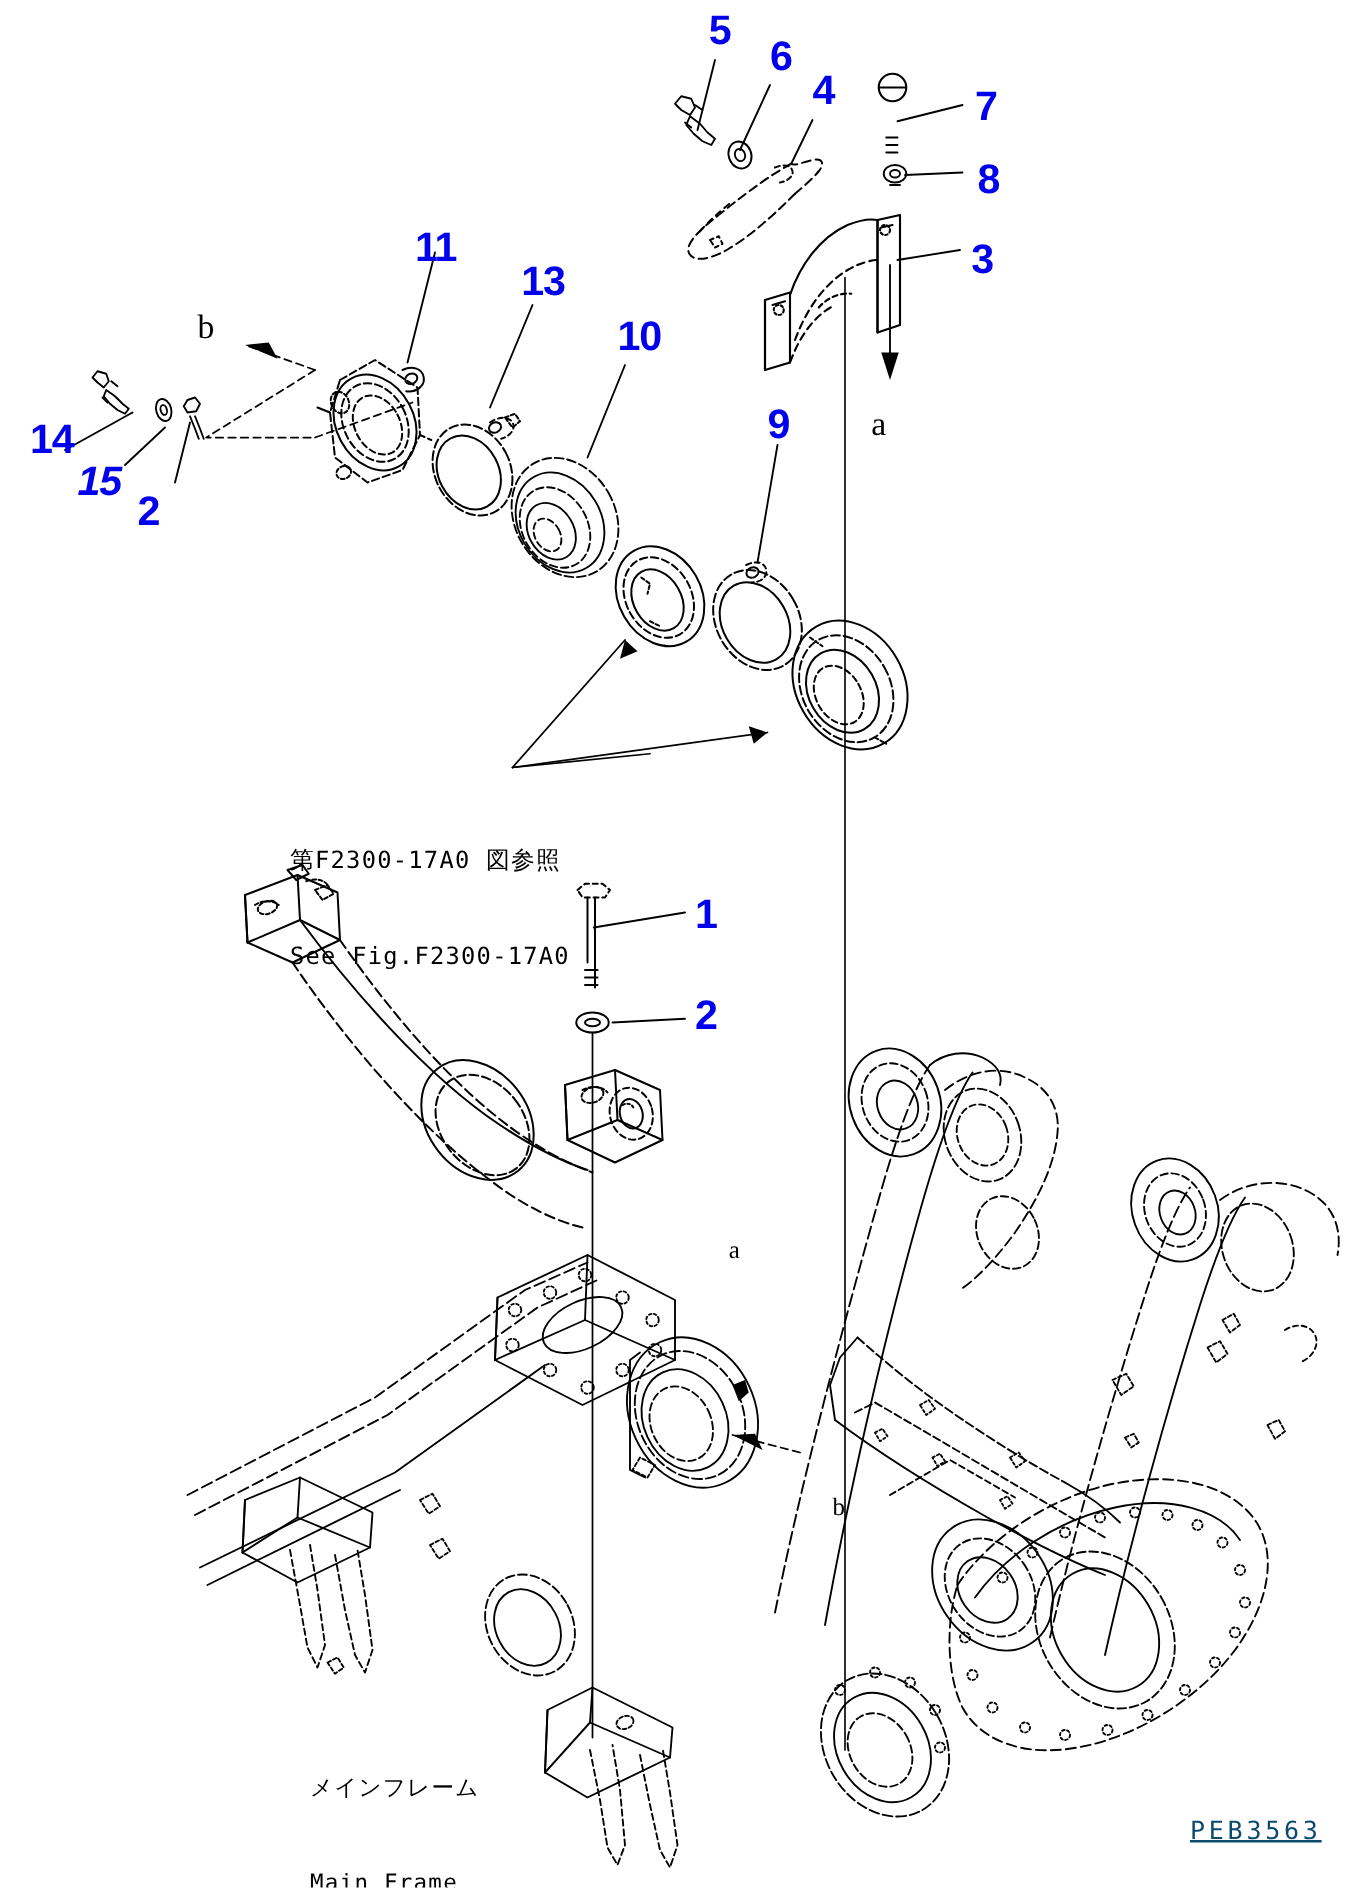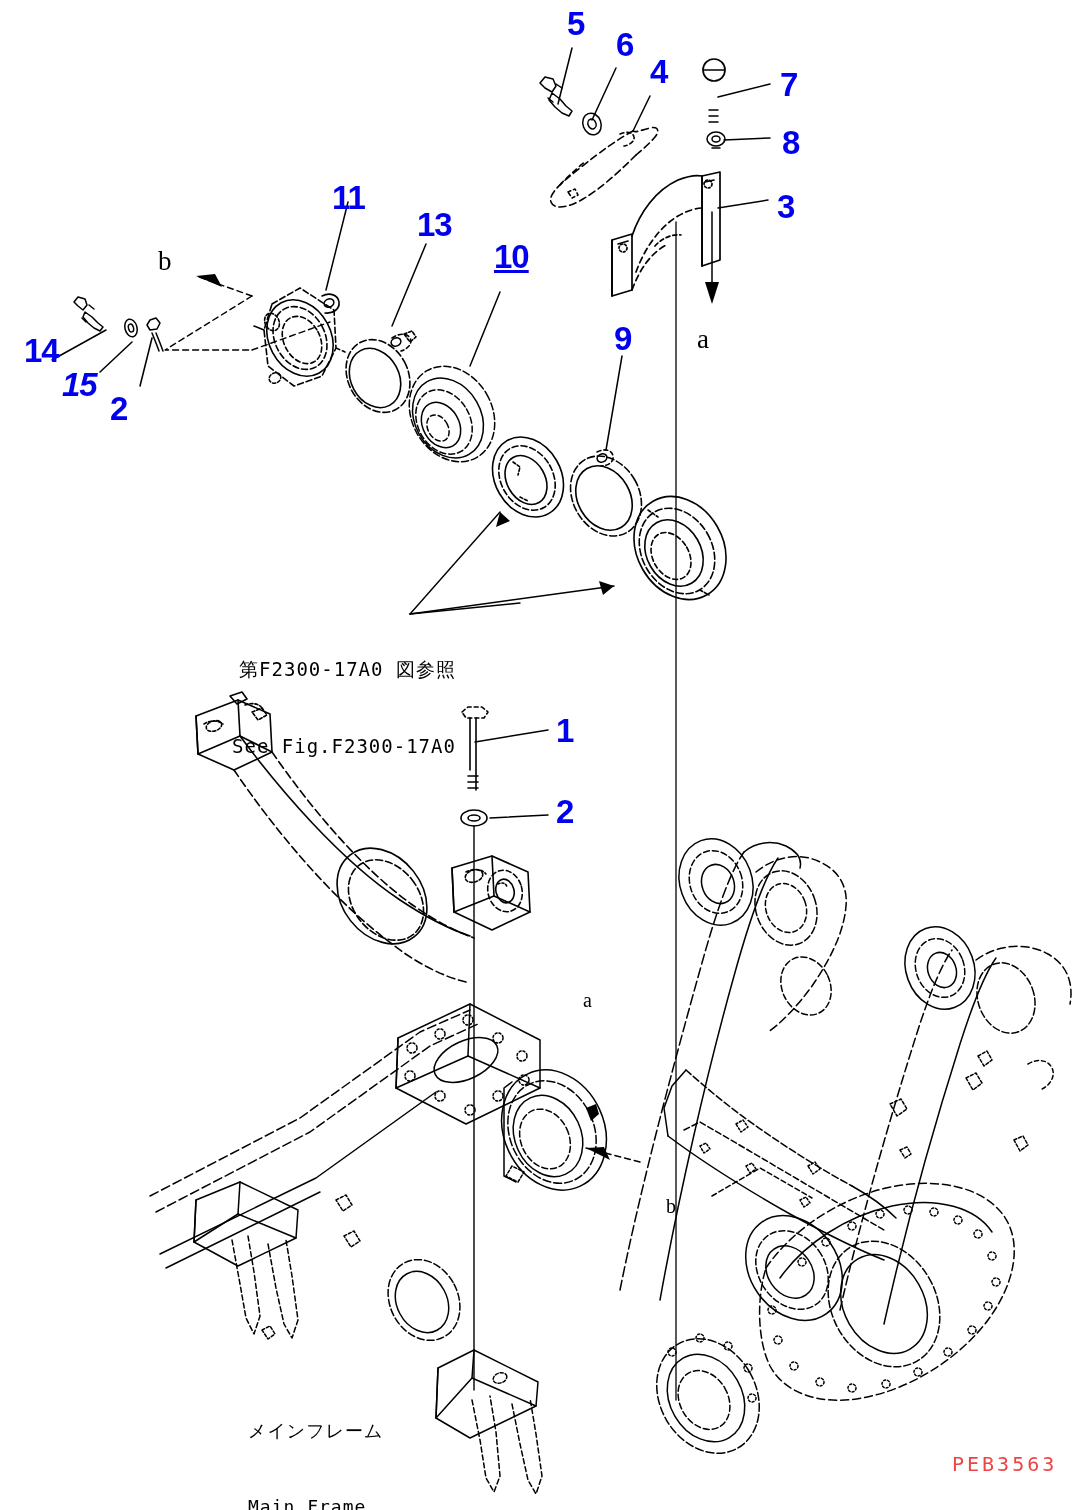--- a/index.html
+++ b/index.html
@@ -10,22 +10,22 @@
   .callout{position:absolute;color:#0000ee;font-weight:bold;font-size:33px;
            font-family:"Liberation Sans",sans-serif;line-height:1;letter-spacing:-1px;}
   .secmark{position:absolute;color:#000;font-size:27px;
            font-family:"Liberation Serif",serif;line-height:1;}
   .secmark-sm{position:absolute;color:#000;font-size:20px;
            font-family:"Liberation Serif",serif;line-height:1;}
   .refnote{position:absolute;color:#000;font-size:19px;line-height:1.35;
            font-family:"DejaVu Sans Mono",monospace;letter-spacing:1px;white-space:pre;}
   .framelbl{position:absolute;color:#000;font-size:18px;line-height:1.4;
            font-family:"DejaVu Sans Mono",monospace;letter-spacing:1px;white-space:pre;}
-  .docid{position:absolute;color:#ef4444;font-size:20px;
-           font-family:"DejaVu Sans Mono",monospace;letter-spacing:3px;}
+  .docid{position:absolute;color:#0c4a6e;font-size:20px;
+           font-family:"DejaVu Sans Mono",monospace;letter-spacing:3px;text-decoration:underline;}
 </style>
 </head>
 <body>
 
 <div id="sheet">
 
   <svg width="1090" height="1510" viewBox="0 0 1090 1510" fill="none" stroke="#000" stroke-width="1.6" stroke-linecap="round" stroke-linejoin="round">
 
     <g stroke-width="1.5" fill="none">
       <path d="M572,48 L558,104"></path>
@@ -413,33 +413,33 @@
 
   <div class="callout" style="left:556px;top:714px;">1</div>
   <div class="callout" style="left:556px;top:795px;">2</div>
   <div class="callout" style="left:777px;top:190px;">3</div>
   <div class="callout" style="left:650px;top:55px;">4</div>
   <div class="callout" style="left:567px;top:7px;">5</div>
   <div class="callout" style="left:616px;top:28px;">6</div>
   <div class="callout" style="left:780px;top:68px;">7</div>
   <div class="callout" style="left:782px;top:126px;">8</div>
   <div class="callout" style="left:614px;top:322px;">9</div>
-  <div class="callout" style="left:494px;top:240px;text-decoration:underline;">10</div>
+  <div class="callout" style="left:494px;top:252px;">10</div>
   <div class="callout" style="left:332px;top:165px;margin-top:16px;">11</div>
   <div class="callout" style="left:417px;top:208px;">13</div>
   <div class="callout" style="left:110px;top:392px;">2</div>
   <div class="callout" style="left:24px;top:334px;">14</div>
   <div class="callout" style="left:62px;top:368px;font-style:italic;">15</div>
 
   <div class="secmark" style="left:158px;top:248px;">b</div>
   <div class="secmark" style="left:697px;top:326px;">a</div>
   <div class="secmark-sm" style="left:583px;top:990px;">a</div>
   <div class="secmark-sm" style="left:666px;top:1196px;">b</div>
 
-  <div class="refnote" style="left:232px;top:606px;text-align:right;">
+  <div class="refnote" style="left:232px;top:625px;">
     <div>第F2300-17A0 図参照</div>
     <div>See Fig.F2300-17A0</div>
   </div>
 
   <div class="framelbl" style="left:248px;top:1368px;">
     <div>メインフレーム</div>
     <div>Main Frame</div>
   </div>
 
   <div class="docid" style="left:952px;top:1452px;">PEB3563</div>

